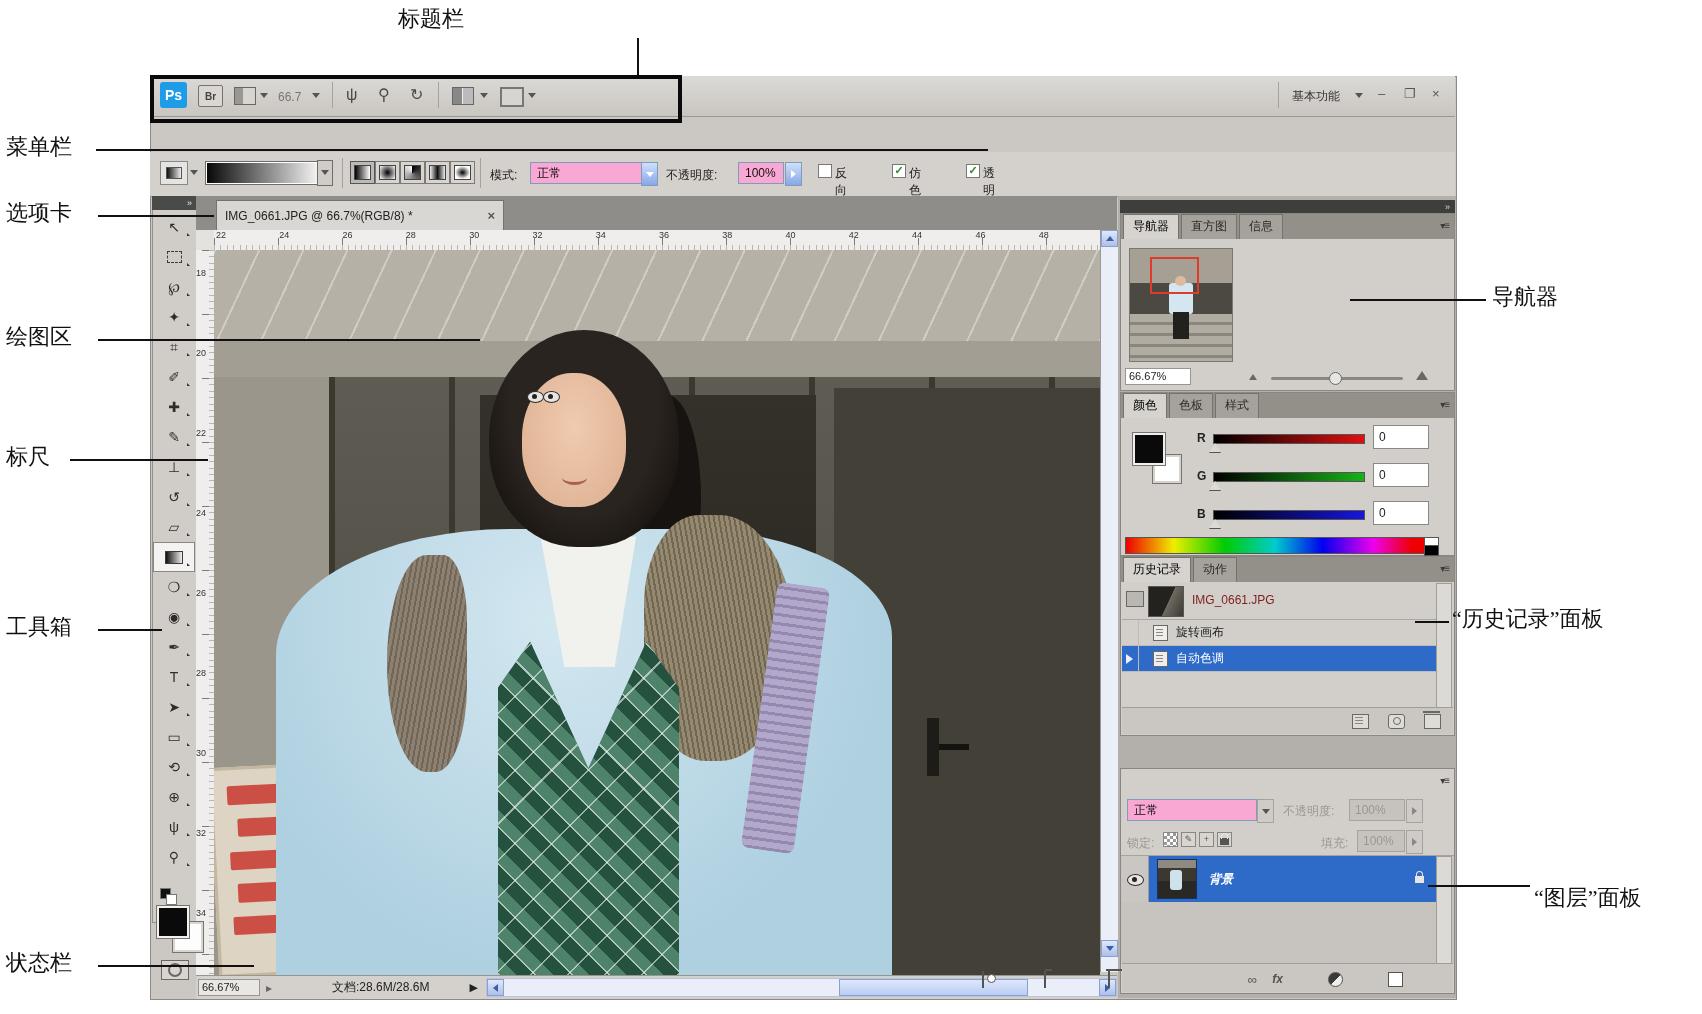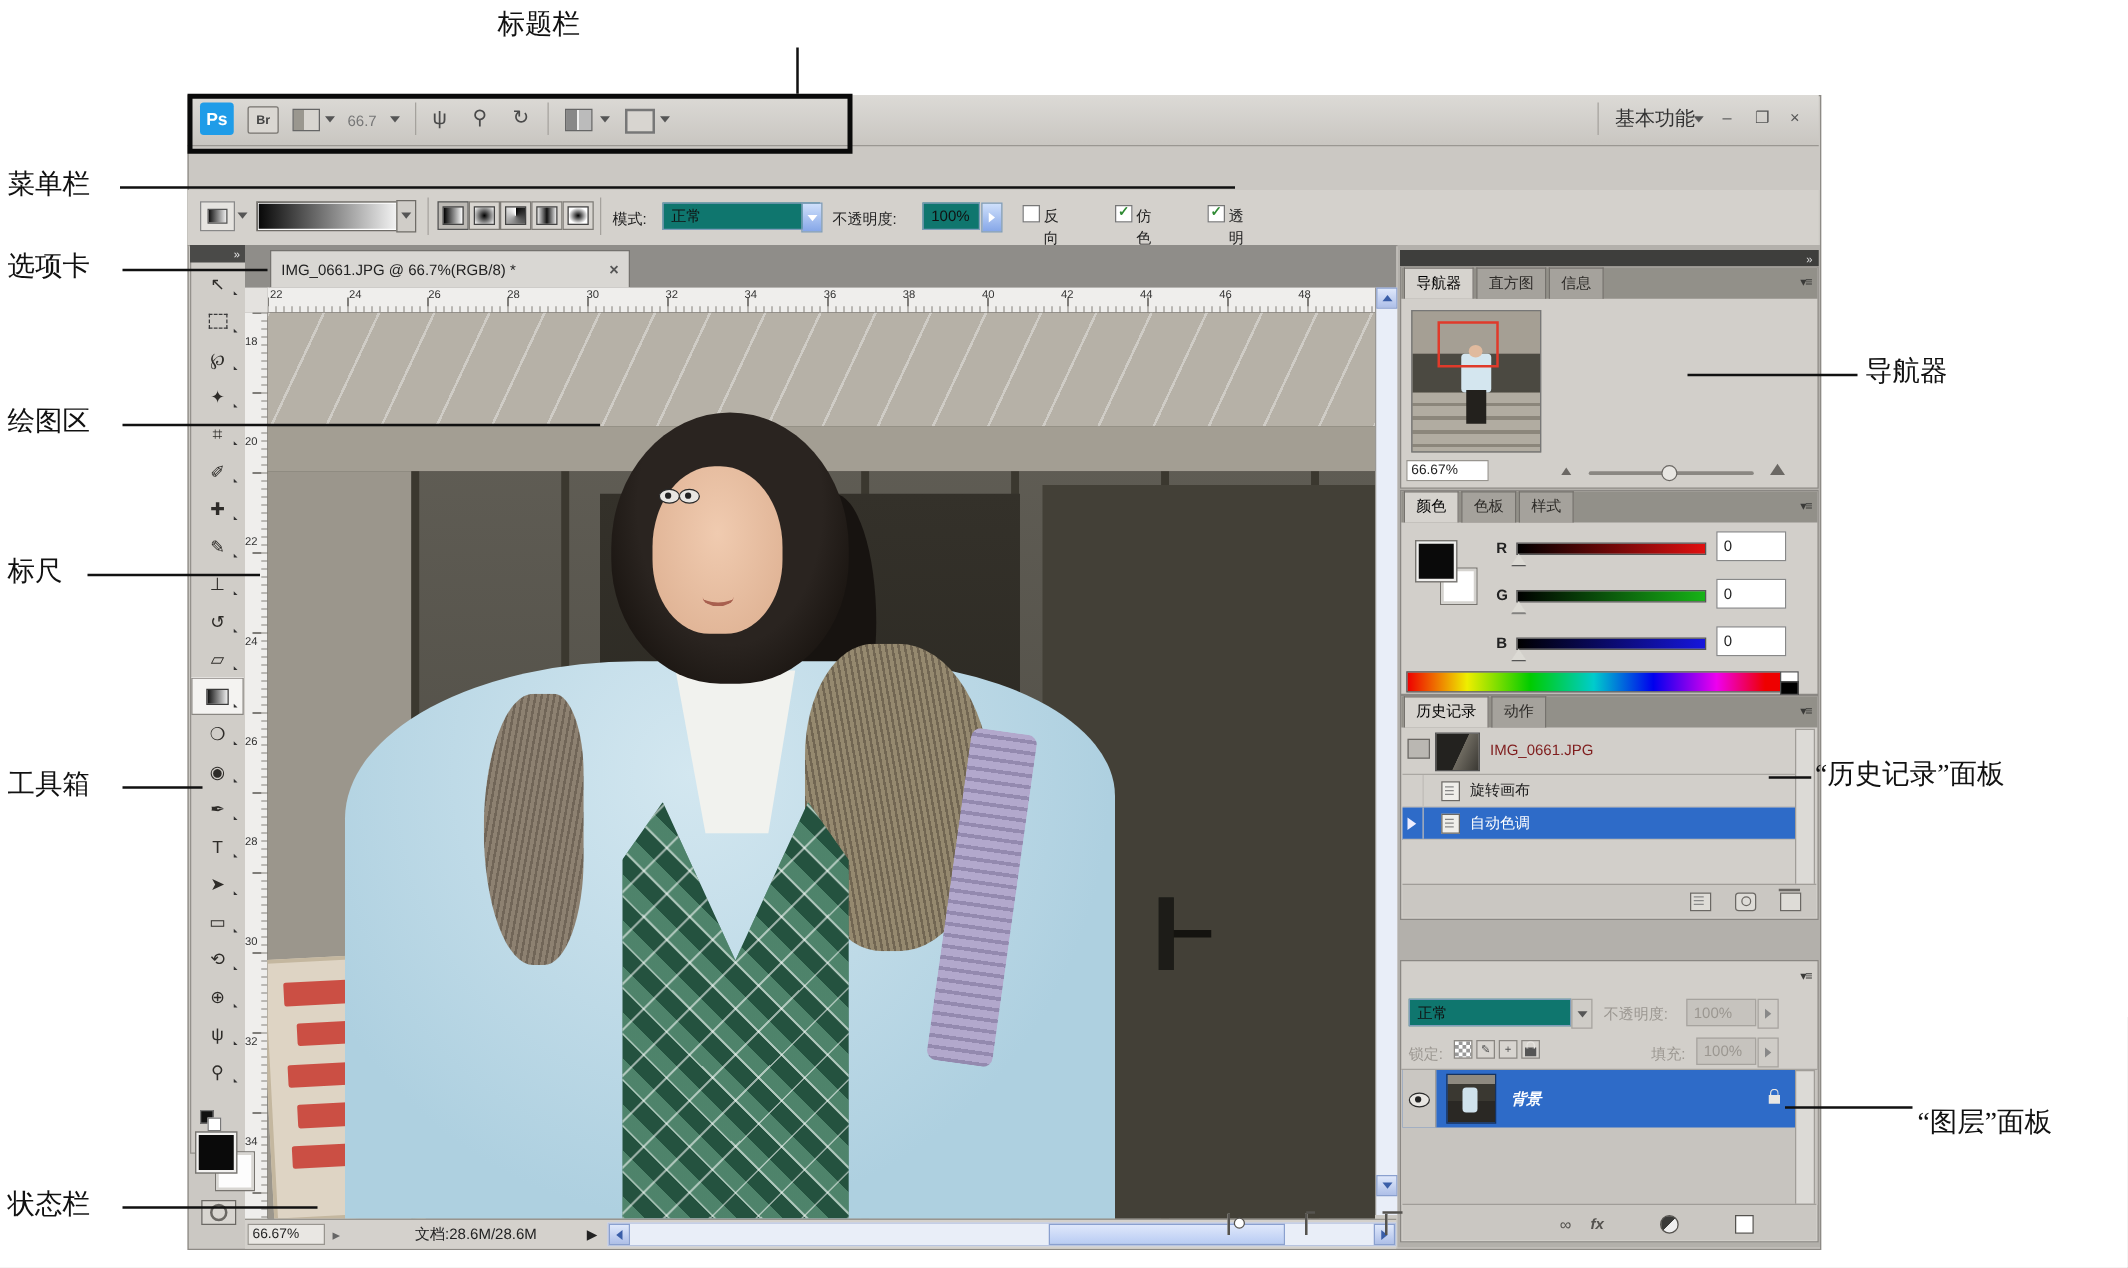--- a/index.html
+++ b/index.html
@@ -36,21 +36,21 @@
   
   .optbar{position:absolute;left:150px;top:152px;width:1305px;height:44px;background:#d4d1cc;border-bottom:1px solid #98958f;}
   .opt-label{position:absolute;font-size:12px;color:#222;}
   .gpreset{position:absolute;width:26px;height:22px;border:1px solid #888;background:#e6e4e0;display:flex;align-items:center;justify-content:center;}
   .gpreset span{width:14px;height:10px;background:linear-gradient(90deg,#111,#eee);border:1px solid #555;}
   .gpreview{position:absolute;width:112px;height:22px;border:1px solid #6f6c67;background:linear-gradient(90deg,#060606,#f4f4f4);box-shadow:inset 0 0 0 1px #fff;}
   .gcaretbox{position:absolute;width:14px;height:24px;border:1px solid #6f6c67;background:#d0cdc8;}
   .gtype{position:absolute;width:23px;height:21px;border:1px solid #7d7a75;background:#d8d5d0;display:flex;align-items:center;justify-content:center;}
   .gtype span{width:15px;height:13px;border:1px solid #444;}
   .gtype.active{background:#bdbab5;border-color:#555;}
-  .dropdown{position:absolute;height:22px;background:#0f766e;border:1px solid #7f9db9;font-size:12px;color:#111;
+  .dropdown{position:absolute;height:22px;background:#f9a8d4;border:1px solid #7f9db9;font-size:12px;color:#111;
             display:flex;align-items:center;padding-left:6px;box-sizing:border-box;}
   .bluebtn{position:absolute;width:15px;height:22px;background:linear-gradient(#cfe0fb,#86a7e8);border:1px solid #7f9db9;
            color:#234;display:flex;align-items:center;justify-content:center;font-size:9px;}
   .cbox{position:absolute;width:12px;height:12px;background:#fff;border:1px solid #777;font-size:11px;line-height:11px;color:#2f8a33;text-align:center;font-weight:bold;}
 
   
   .toolbox{position:absolute;left:152px;top:196px;width:44px;height:725px;background:#d0cdc8;border:1px solid #94918c;}
   .tbhead{position:absolute;left:152px;top:196px;width:44px;height:14px;background:#4a4a48;color:#e8e8e8;font-size:9px;
           display:flex;align-items:center;justify-content:flex-end;padding-right:4px;box-sizing:border-box;}
   .tools{position:absolute;left:153px;top:212px;width:42px;}
@@ -235,21 +235,21 @@
     <div class="vsep" style="left:182px;top:6px;height:26px;" data-name="divider"></div>
     <span class="abicon" style="left:196px;top:11px;" data-name="hand-tool-icon">ψ</span>
     <span class="abicon" style="left:228px;top:11px;" data-name="zoom-tool-icon">⚲</span>
     <span class="abicon" style="left:260px;top:11px;" data-name="rotate-view-icon">↻</span>
     <div class="vsep" style="left:288px;top:6px;height:26px;" data-name="divider"></div>
     <div class="arr-ic" style="left:302px;top:11px;" data-name="arrange-documents-icon"></div>
     <span class="caret" style="left:330px;top:17px;" data-name="chevron-down-icon"></span>
     <div class="scr-ic" style="left:350px;top:11px;" data-name="screen-mode-icon"></div>
     <span class="caret" style="left:378px;top:17px;" data-name="chevron-down-icon"></span>
     <div class="vsep" style="left:1128px;top:6px;height:26px;" data-name="divider"></div>
-    <span class="abicon" style="left:1142px;top:12px;font-size:16px;color:#333;font-family:Liberation Serif, serif;" data-name="workspace-switcher">基本功能</span>
+    <span class="abicon" style="left:1142px;top:12px;font-size:12px;color:#333;font-family:Liberation Serif, serif;" data-name="workspace-switcher">基本功能</span>
     <span class="caret" style="left:1205px;top:17px;" data-name="chevron-down-icon"></span>
     <span class="wbtn" style="left:1228px;top:10px;" data-name="minimize-button">–</span>
     <span class="wbtn" style="left:1254px;top:10px;" data-name="restore-button">❐</span>
     <span class="wbtn" style="left:1282px;top:10px;" data-name="close-button">×</span>
   </div>
 
 
   <div class="optbar" data-name="options-bar">
     <div class="gpreset" style="left:10px;top:9px;" data-name="tool-preset-picker">
         <span data-name="gradient-swatch-icon"></span>

